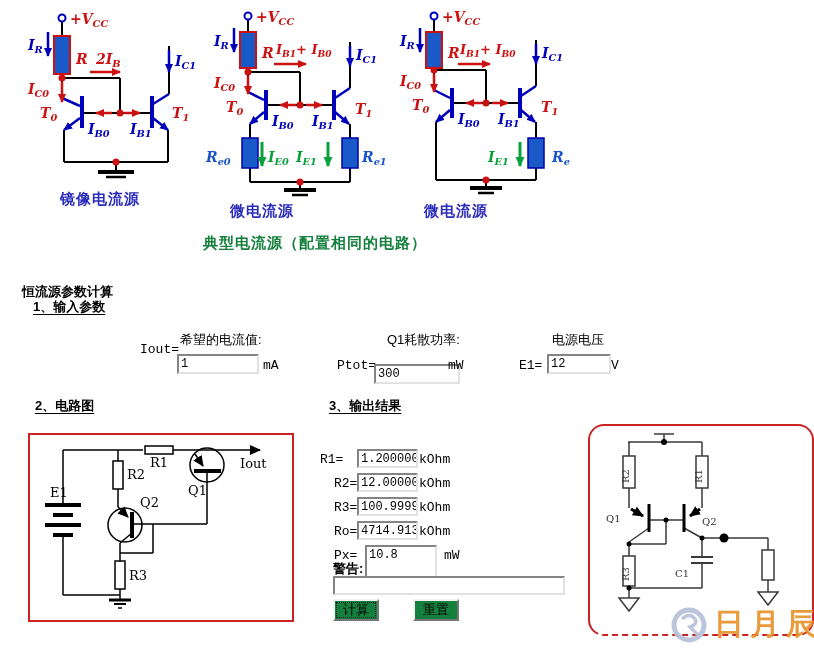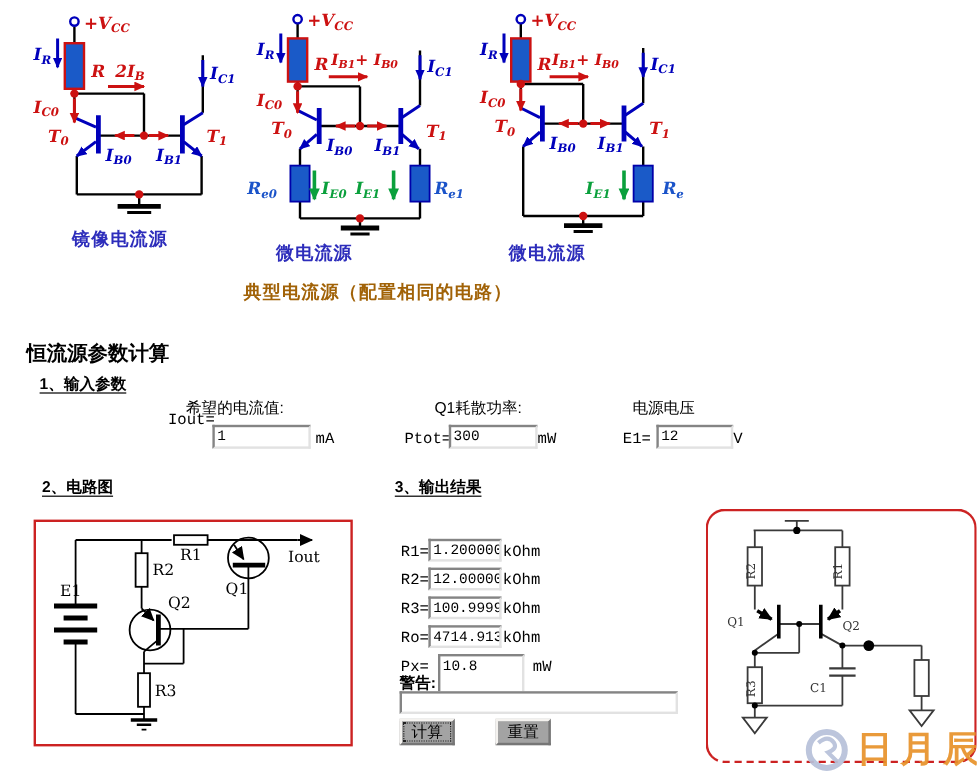--- a/index.html
+++ b/index.html
@@ -1,29 +1,29 @@
 <!DOCTYPE html>
 <html><head>
 <meta charset="utf-8">
 <style>
   html,body{margin:0;padding:0;}
   body{width:814px;height:650px;position:relative;background:#fff;overflow:hidden;
        font-family:"Liberation Sans",sans-serif;color:#000;}
   .abs{position:absolute;}
   .cirname{position:absolute;color:#2d2dbb;font-weight:bold;font-size:15px;letter-spacing:1px;}
-  .caption{position:absolute;font-weight:bold;font-size:15px;color:#a16207;letter-spacing:1px;}
-  .h1{position:absolute;font-weight:bold;font-size:17px;}
+  .caption{position:absolute;font-weight:bold;font-size:15px;color:#15803d;letter-spacing:1px;}
+  .h1{position:absolute;font-weight:bold;font-size:13px;}
   .sec{position:absolute;font-weight:bold;font-size:13px;text-decoration:underline;text-underline-offset:3px;}
-  .flabel{position:absolute;font-size:13px;}
+  .flabel{position:absolute;font-size:13px;margin-left:25px;}
   .mono{font-family:"Liberation Mono","DejaVu Sans Mono",monospace;font-size:13px;}
   .sunken{position:absolute;border:2px solid;border-color:#848484 #e2e2e2 #e2e2e2 #848484;
           background:#fff;font-family:"Liberation Mono","DejaVu Sans Mono",monospace;
           font-size:12px;padding:1px 2px;box-sizing:border-box;overflow:hidden;white-space:nowrap;}
   .redbox{position:absolute;border:2px solid #cc2222;background:#fff;}
-  .btn3d{position:absolute;background:#a3a3a3;border:2px solid;
+  .btn3d{position:absolute;background:#15803d;border:2px solid;
          border-color:#f4f2ef #767676 #767676 #f4f2ef;font-size:13px;width:46px;height:22px;
          padding:0;cursor:pointer;font-family:"Liberation Sans",sans-serif;}
   .btn3d.focused{outline:1px dotted #222;outline-offset:-4px;}
   .warn{position:absolute;color:#000000;font-weight:bold;font-size:13px;}
   svg text{font-family:"DejaVu Serif","Liberation Serif",serif;}
   .clbl{font-style:italic;font-weight:bold;font-size:14px;}
   .wm{position:absolute;display:flex;align-items:center;gap:4px;opacity:.92;}
   .wmtext{color:#e8922a;font-weight:bold;font-size:30px;letter-spacing:6px;white-space:nowrap;}
 </style>
 </head>
@@ -202,32 +202,32 @@
     <text x="146" y="54" fill="#0000bb"><tspan dy="0">I</tspan><tspan dy="3" font-size="70%">C1</tspan></text>
     <text x="156" y="158" fill="#1a53c9"><tspan dy="0">R</tspan><tspan dy="3" font-size="70%">e</tspan></text>
     <text x="92" y="158" fill="#0aa03c"><tspan dy="0">I</tspan><tspan dy="3" font-size="70%">E1</tspan></text>
   </g>
 </svg>
 <div class="cirname" style="left:424px;top:202px">微电流源</div>
 
 <div class="caption" style="left:203px;top:234px">典型电流源（配置相同的电路）</div>
 
 <div class="h1" style="left:22px;top:283px">恒流源参数计算</div>
-<div class="sec" style="left:33px;top:311px">1、输入参数</div>
+<div class="sec" style="left:33px;top:298px">1、输入参数</div>
 
 <div class="flabel" style="left:155px;top:331px">希望的电流值:</div>
 <div class="flabel" style="left:362px;top:331px">Q1耗散功率:</div>
 <div class="flabel" style="left:527px;top:331px">电源电压</div>
 
 <span class="abs mono" style="left:140px;top:342px">Iout=</span>
 <input class="sunken" style="left: 177px; top: 354px; width: 82px; height: 20px;" value="1">
 <span class="abs mono" style="left:263px;top:358px">mA</span>
 
 <span class="abs mono" style="left:337px;top:358px">Ptot=</span>
-<input class="sunken" style="left: 374px; top: 354px; width: 74px; height: 20px;" value="300">
+<input class="sunken" style="left: 374px; top: 364px; width: 86px; height: 20px;" value="300">
 <span class="abs mono" style="left:448px;top:358px">mW</span>
 
 <span class="abs mono" style="left:519px;top:358px">E1=</span>
 <input class="sunken" style="left: 547px; top: 354px; width: 64px; height: 20px;" value="12">
 <span class="abs mono" style="left:611px;top:358px">V</span>
 
 <div class="sec" style="left:35px;top:397px">2、电路图</div>
 <div class="sec" style="left:329px;top:397px">3、输出结果</div>
 
 <div class="redbox" style="left:28px;top:433px;width:262px;height:185px">
@@ -261,21 +261,21 @@
       <text x="120" y="32">R1</text>
       <text x="97" y="44">R2</text>
       <text x="99" y="145">R3</text>
       <text x="158" y="60">Q1</text>
       <text x="110" y="72">Q2</text>
       <text x="210" y="33">Iout</text>
     </g>
   </svg>
 </div>
 
-<span class="abs mono" style="left:334px;top:452px">R1=</span>
+<span class="abs mono" style="left:320px;top:452px">R1=</span>
 <div class="sunken" style="left:357px;top:449px;width:61px;height:19px">1.2000000</div>
 <span class="abs mono" style="left:419px;top:452px">kOhm</span>
 
 <span class="abs mono" style="left:334px;top:476px">R2=</span>
 <div class="sunken" style="left:357px;top:473px;width:61px;height:19px">12.000000</div>
 <span class="abs mono" style="left:419px;top:476px">kOhm</span>
 
 <span class="abs mono" style="left:334px;top:500px">R3=</span>
 <div class="sunken" style="left:357px;top:497px;width:61px;height:19px">100.99999</div>
 <span class="abs mono" style="left:419px;top:500px">kOhm</span>

